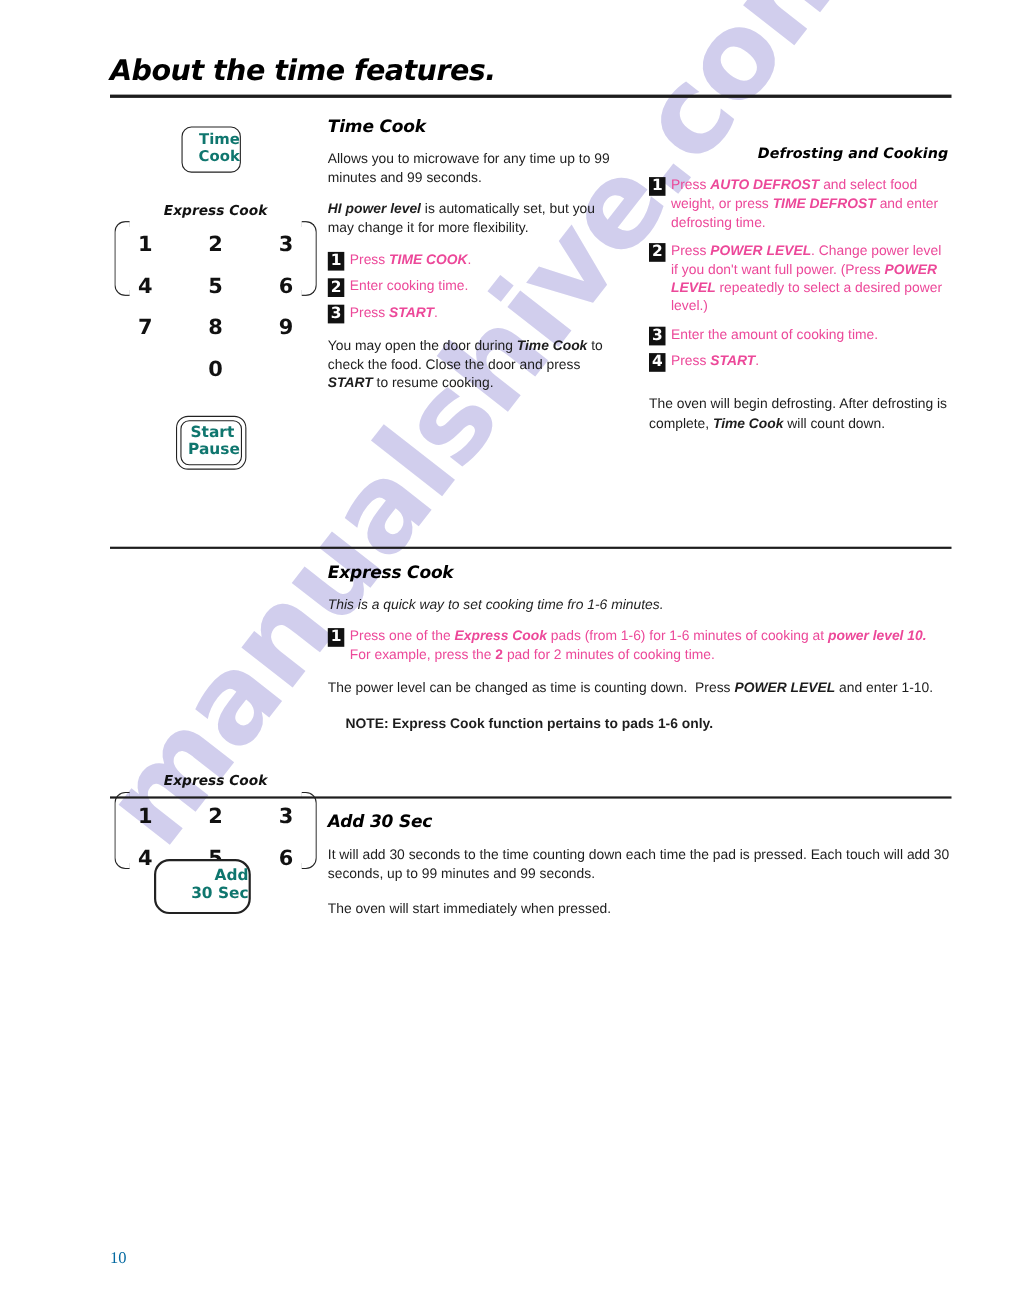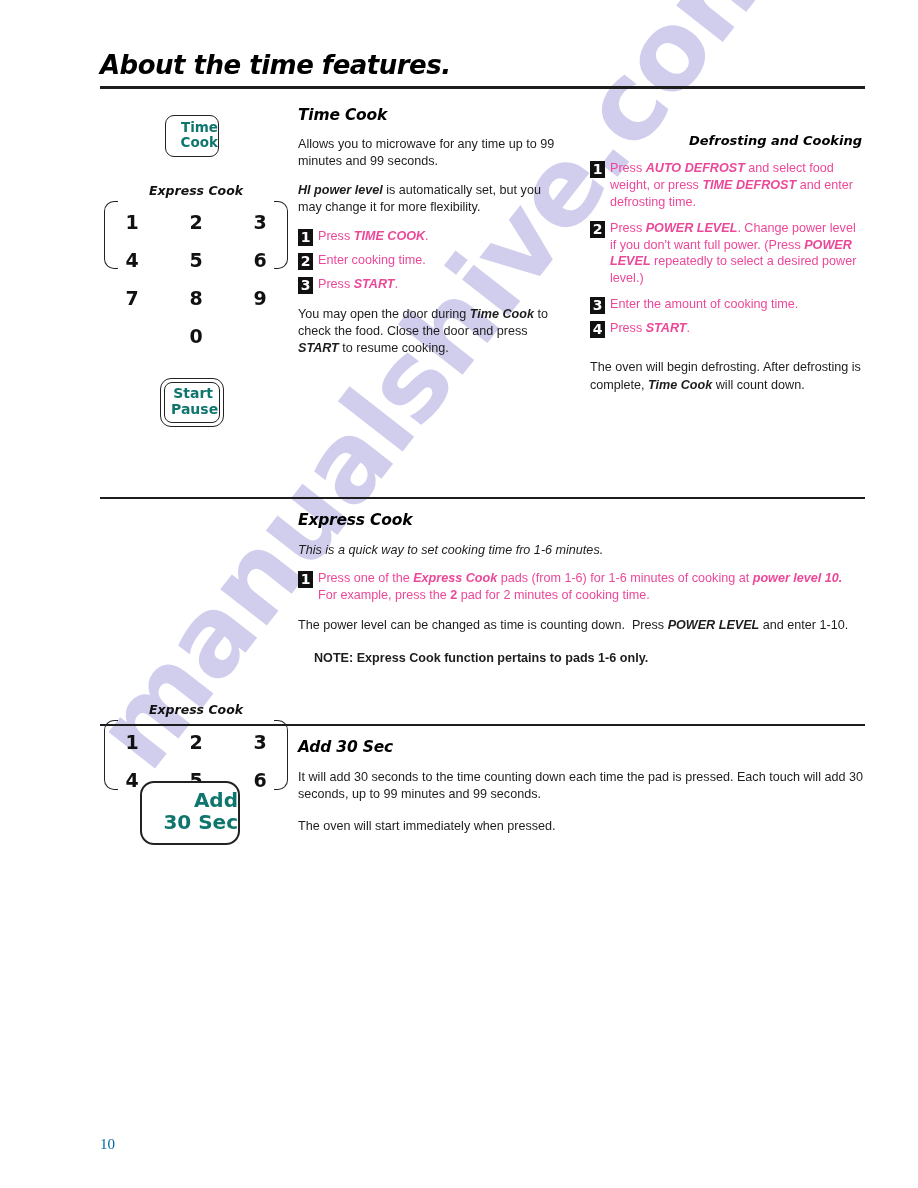--- a/index.html
+++ b/index.html
@@ -344,21 +344,21 @@
     <p class="para" style="margin-top:13px;">
       The power level can be changed as time is counting down.&nbsp; Press <span class="bi">POWER LEVEL</span> and enter 1-10.
     </p>
 
     <p class="para b" style="margin-top:15px;padding-left:16px;">NOTE:  Express Cook function pertains to pads 1-6 only.</p>
   </div>
 
   <div class="rule thin" style="top:724px;"></div>
 
   <div class="art" style="left:140px; top:781px;">
-    <div class="pad-btn" style="width:100px; padding:6px 0 9px 0; font-size:20px; border-radius:14px; border-width:2px;">
+    <div class="pad-btn" style="width:88px; padding:6px 0 9px 0; font-size:14px; border-radius:14px; border-width:2px;">
       <div>Add</div>
       <div>30 Sec</div>
     </div>
   </div>
 
   <div class="col-wide" style="top:738px;">
     <div class="sec-head" style="margin-bottom:13px;">Add 30 Sec</div>
 
     <p class="para">It will add 30 seconds to the time counting down each time the pad is pressed.   Each touch will add 30 seconds, up to 99 minutes and 99 seconds.</p>
     <p class="para" style="margin-top:14px;">The oven will start immediately when pressed.</p>

